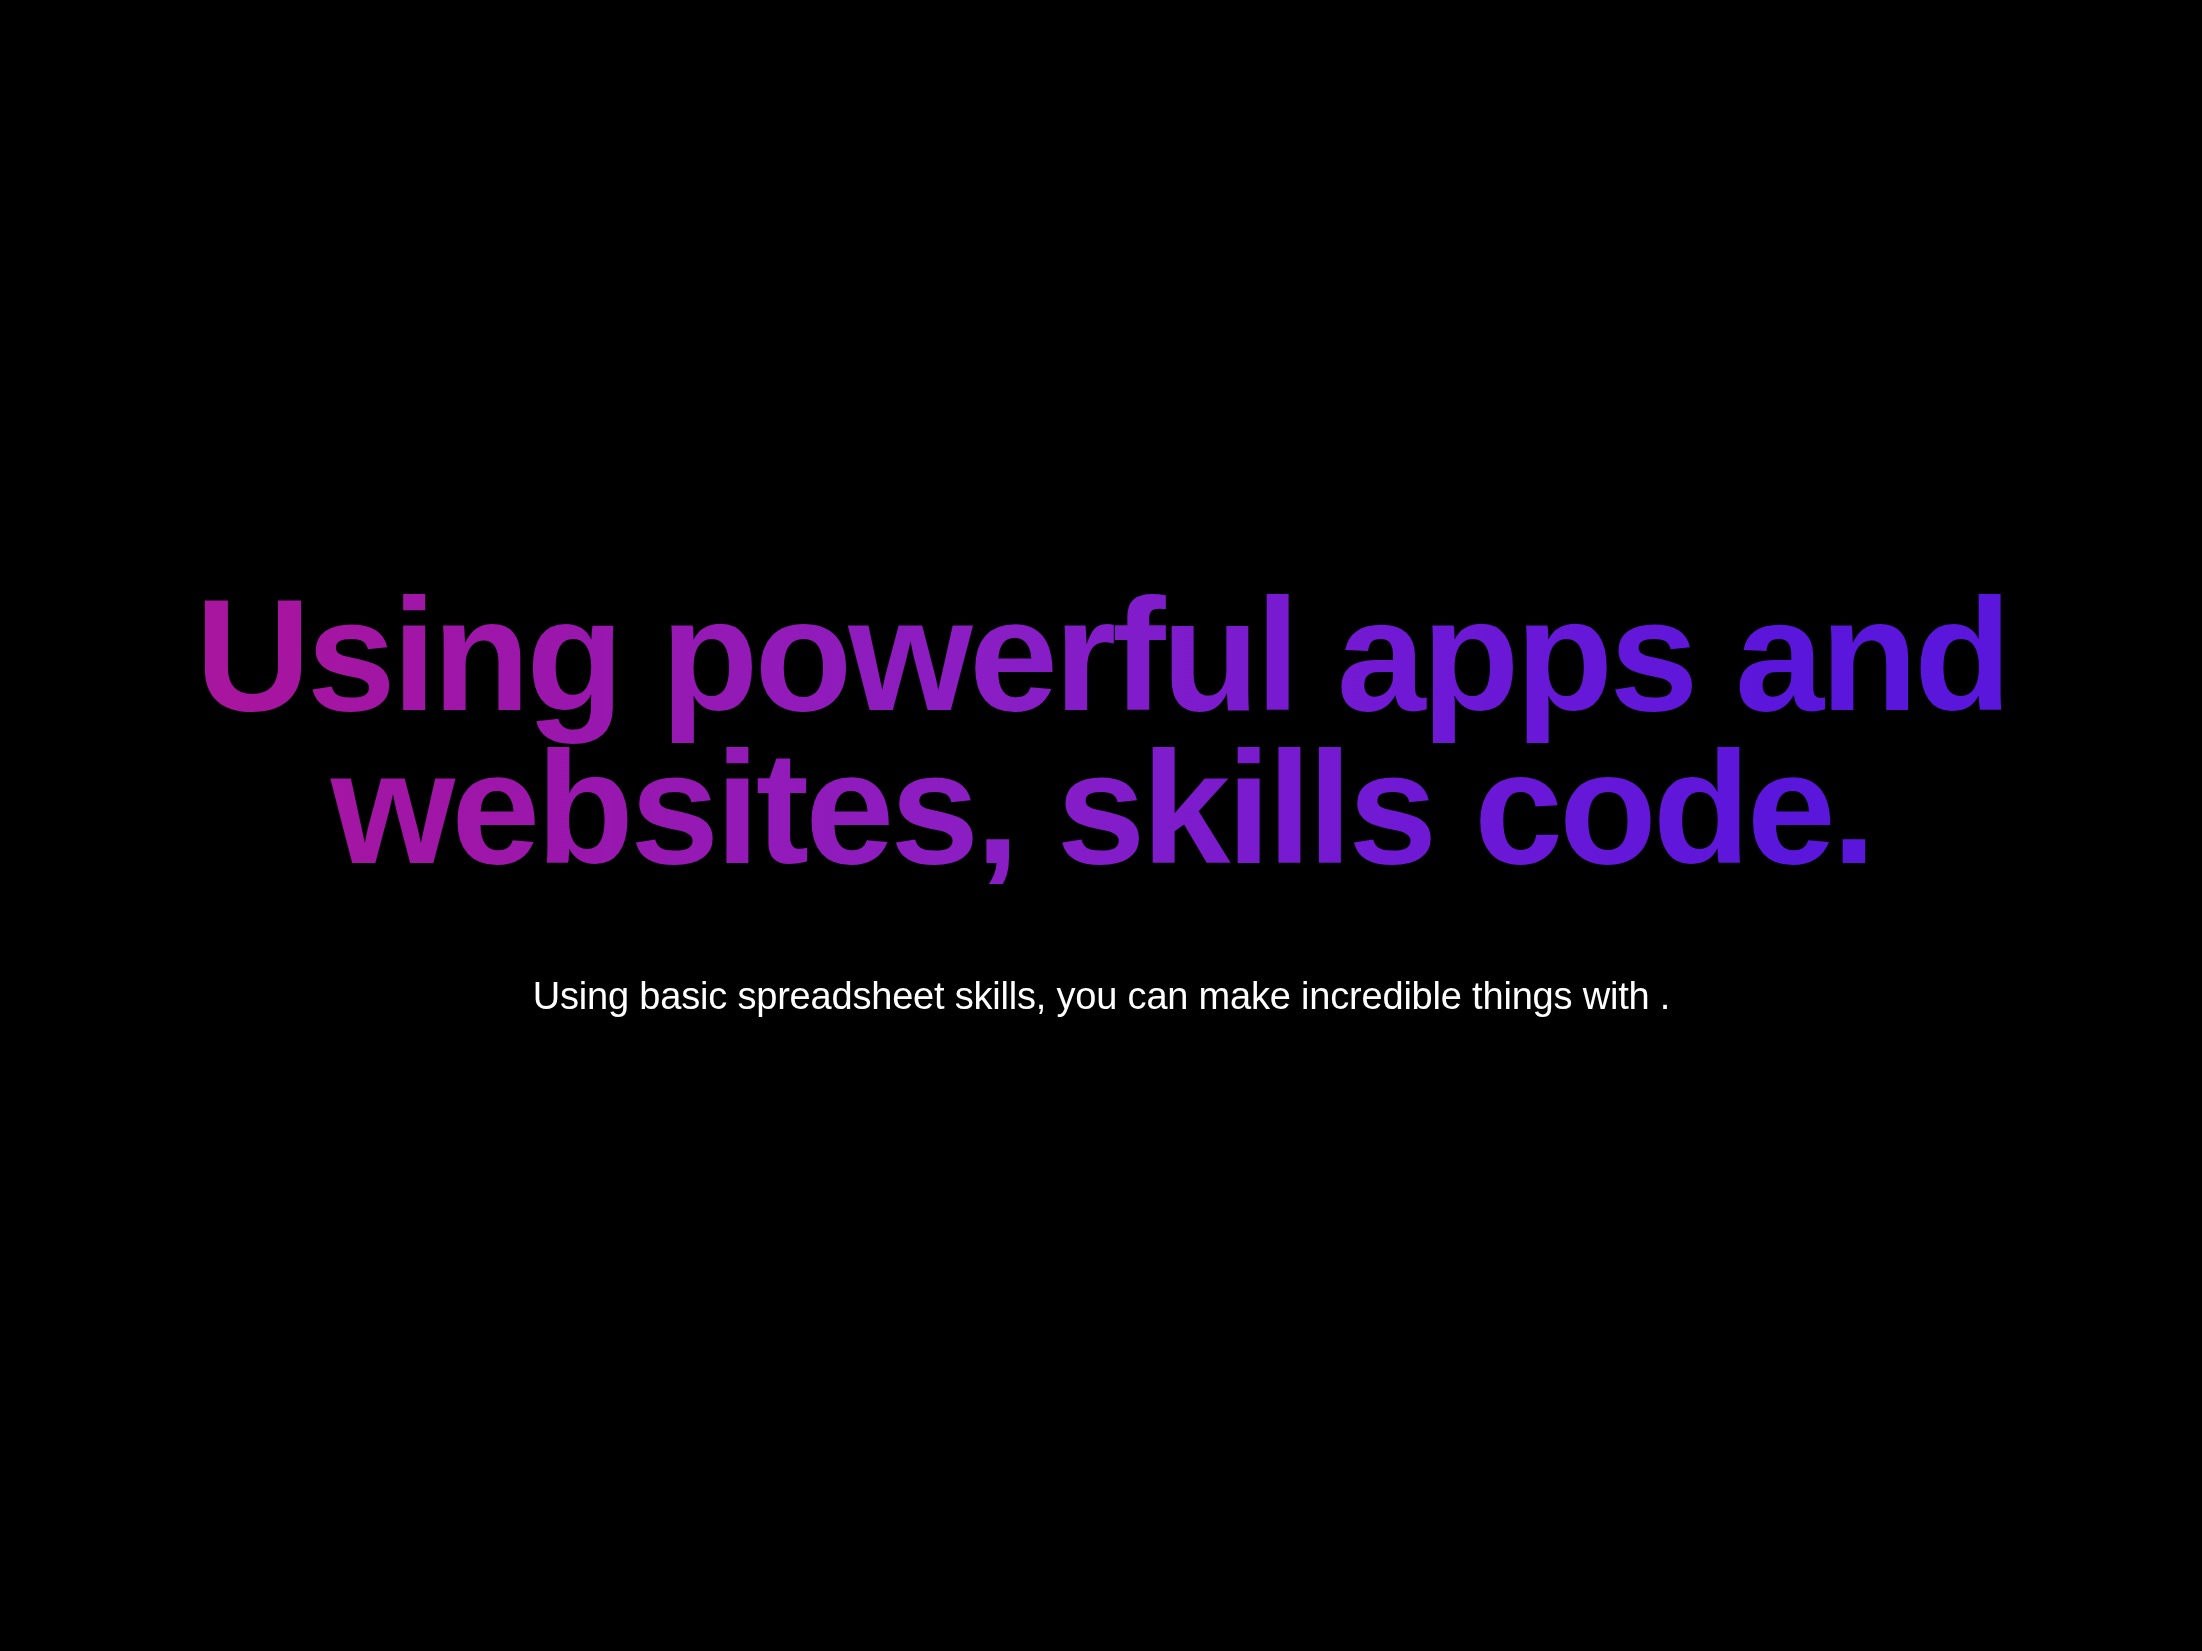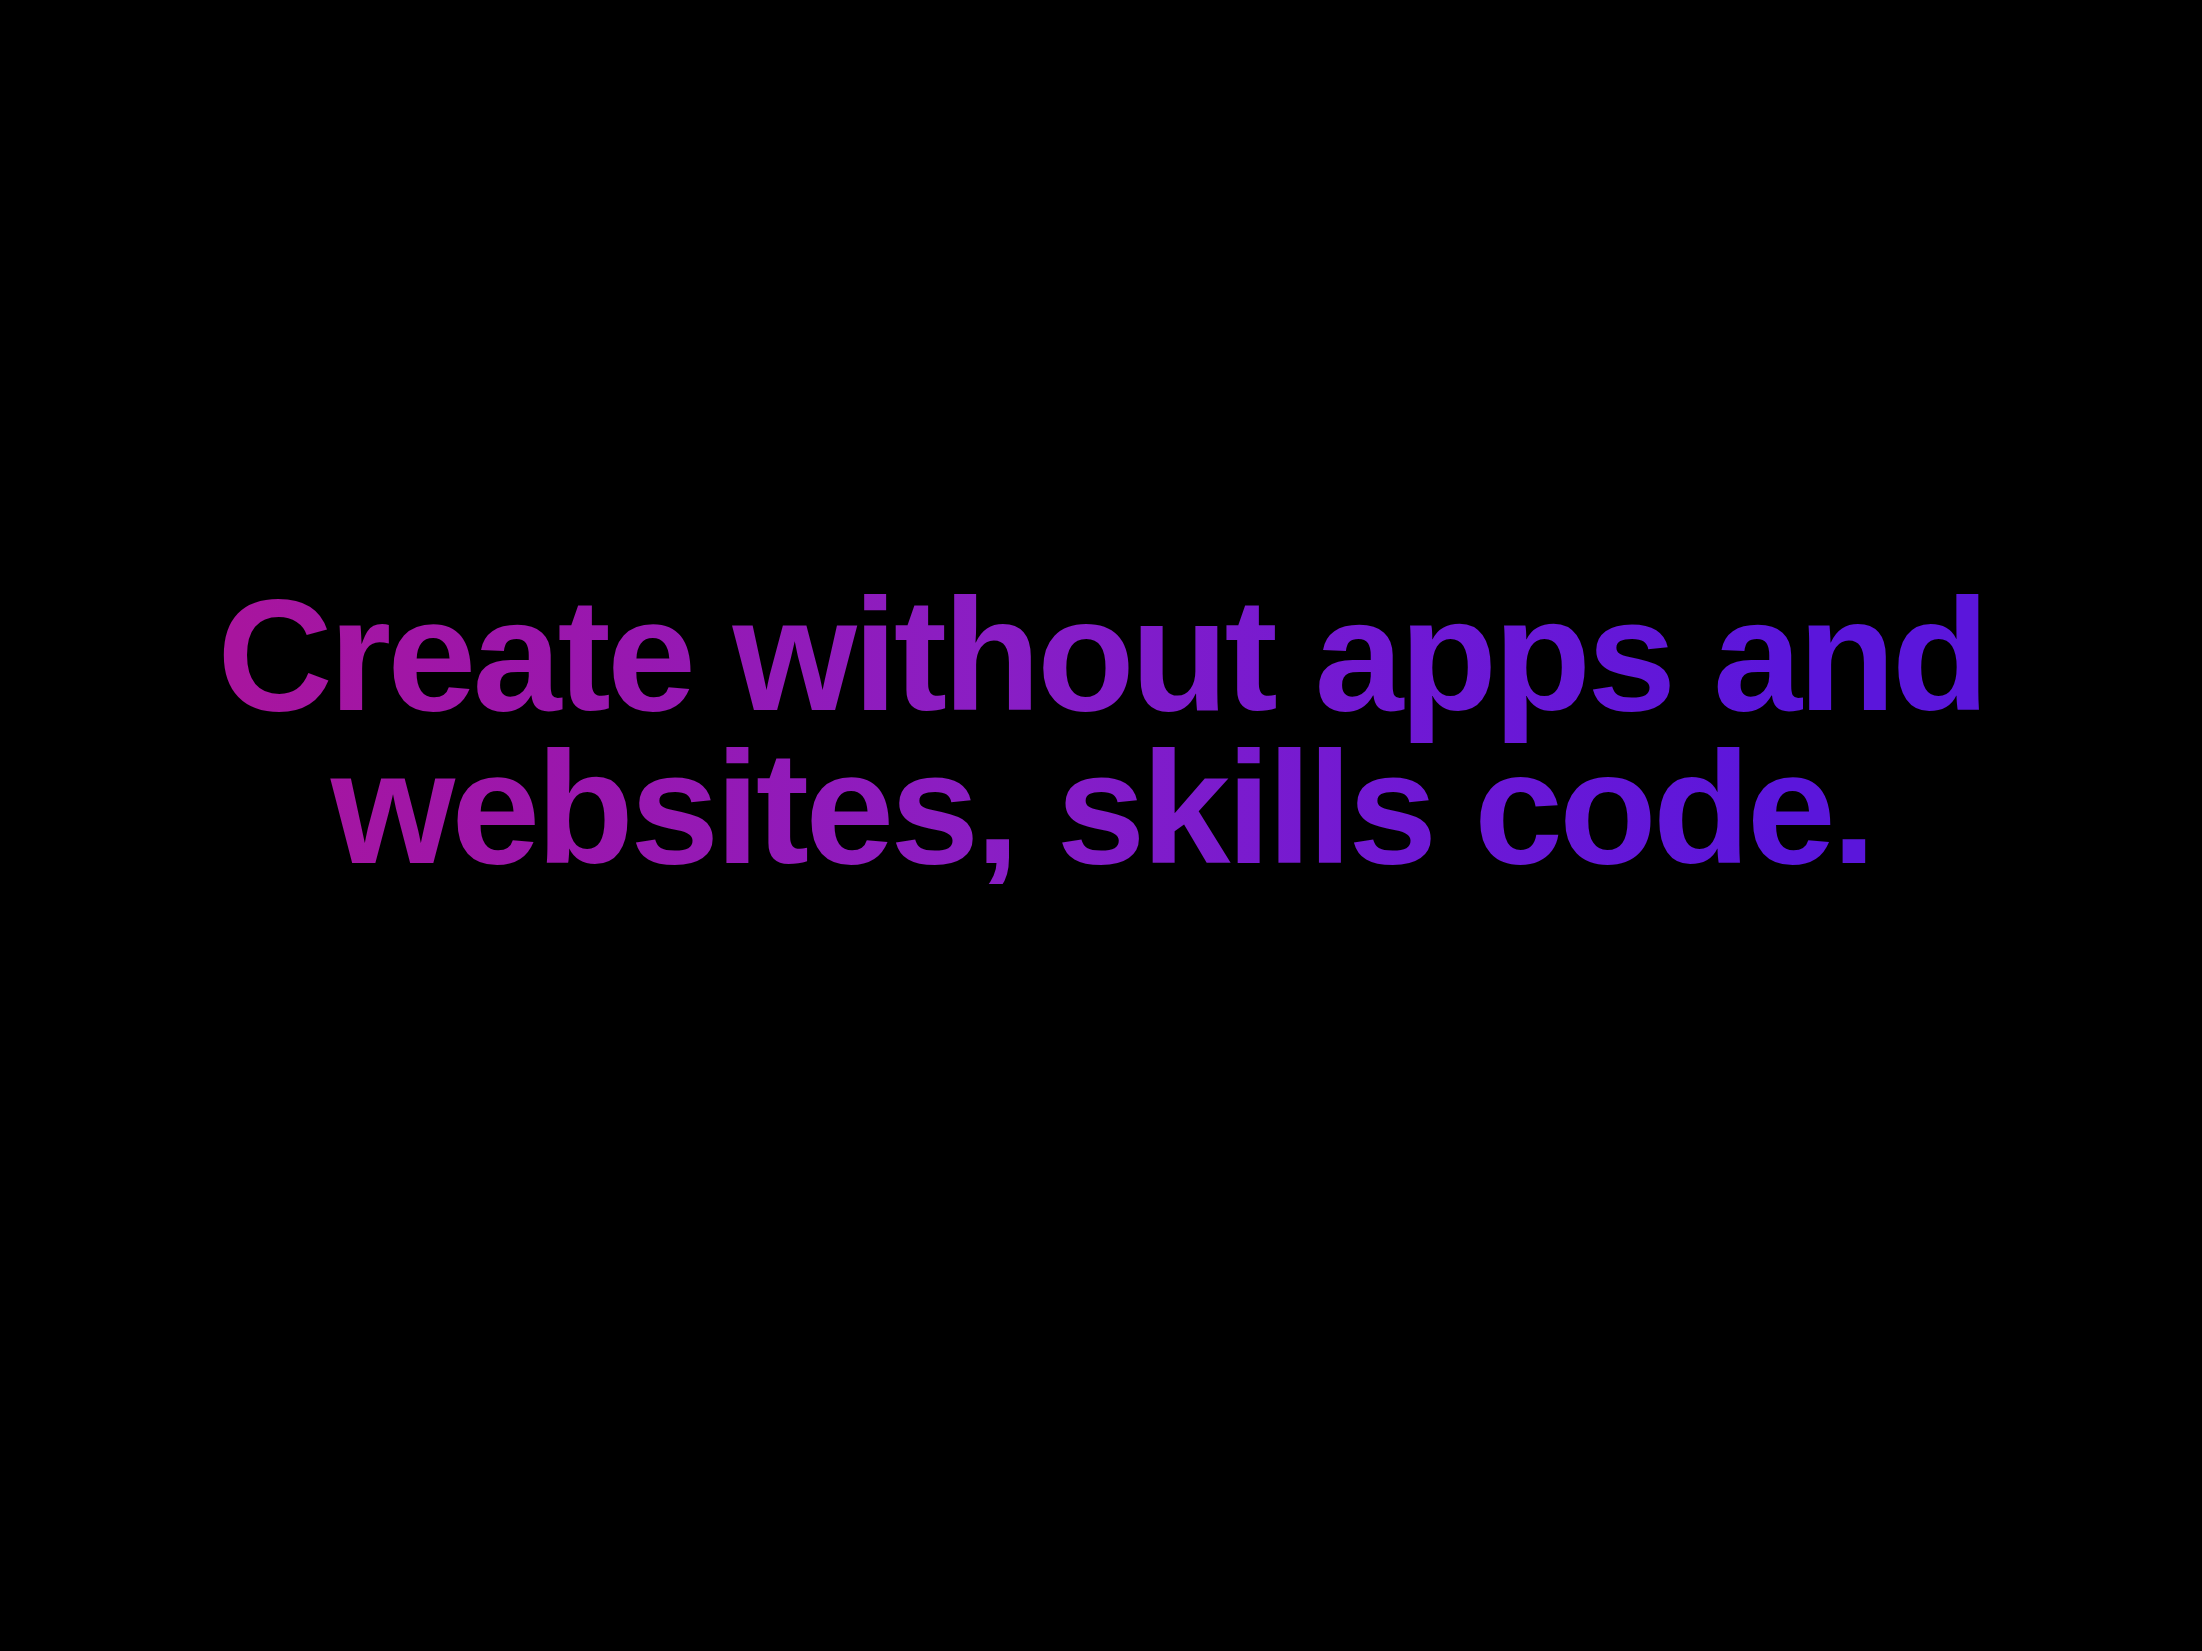--- a/index.html
+++ b/index.html
@@ -94,20 +94,23 @@
     white-space: nowrap;
   }
 </style>
 </head>
 <body>
 
 <div class="hero-stage">
 
   <div class="hero-content">
     <h1 class="headline">
-      <span class="headline-line">Create without apps and</span>
+      <span class="headline-line">Using powerful apps and</span>
       <span class="headline-line">websites, skills code.</span>
     </h1>
   </div>
 
+  <div class="subtitle-wrap">
+    <p class="subtitle">Using basic spreadsheet skills, you can make incredible things with .</p>
+  </div>
 
 </div>
 
 
 </body></html>

